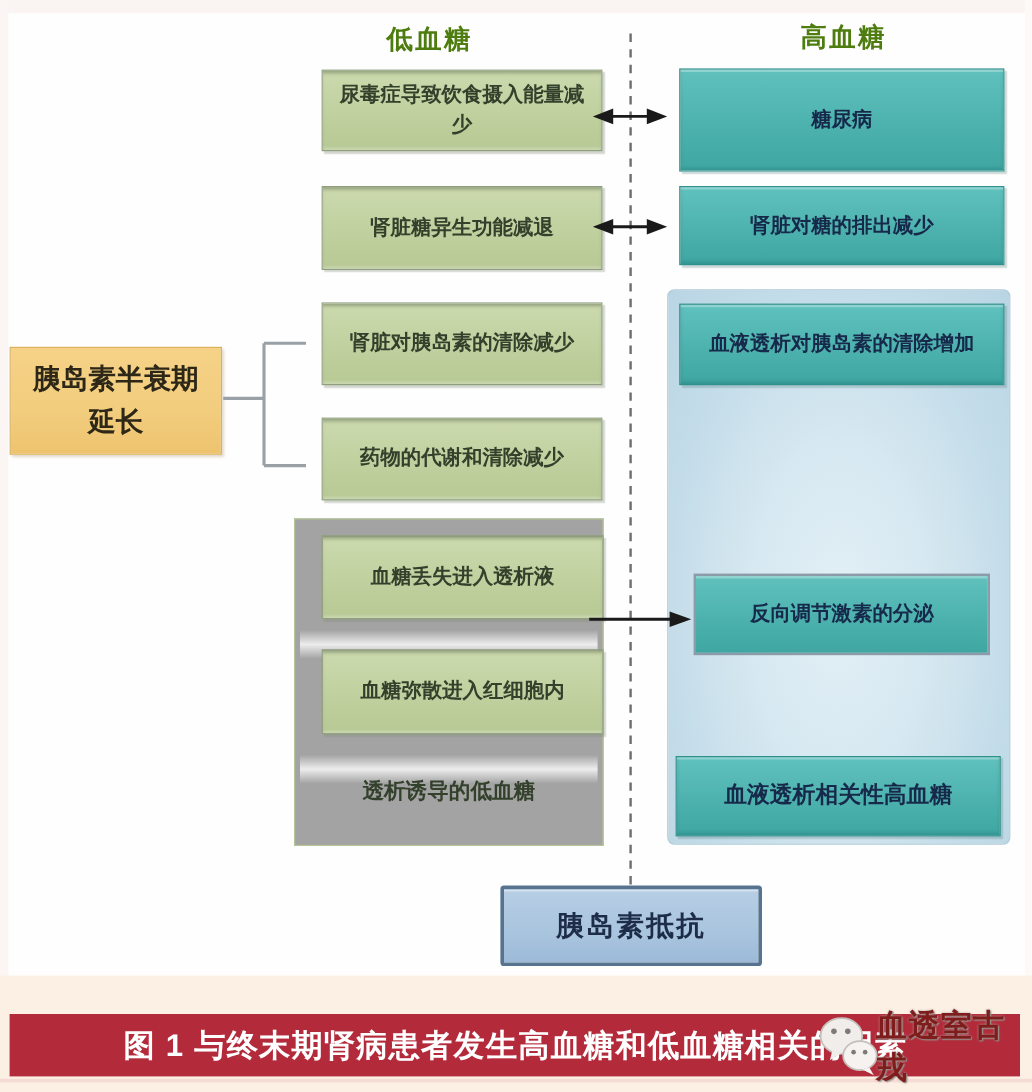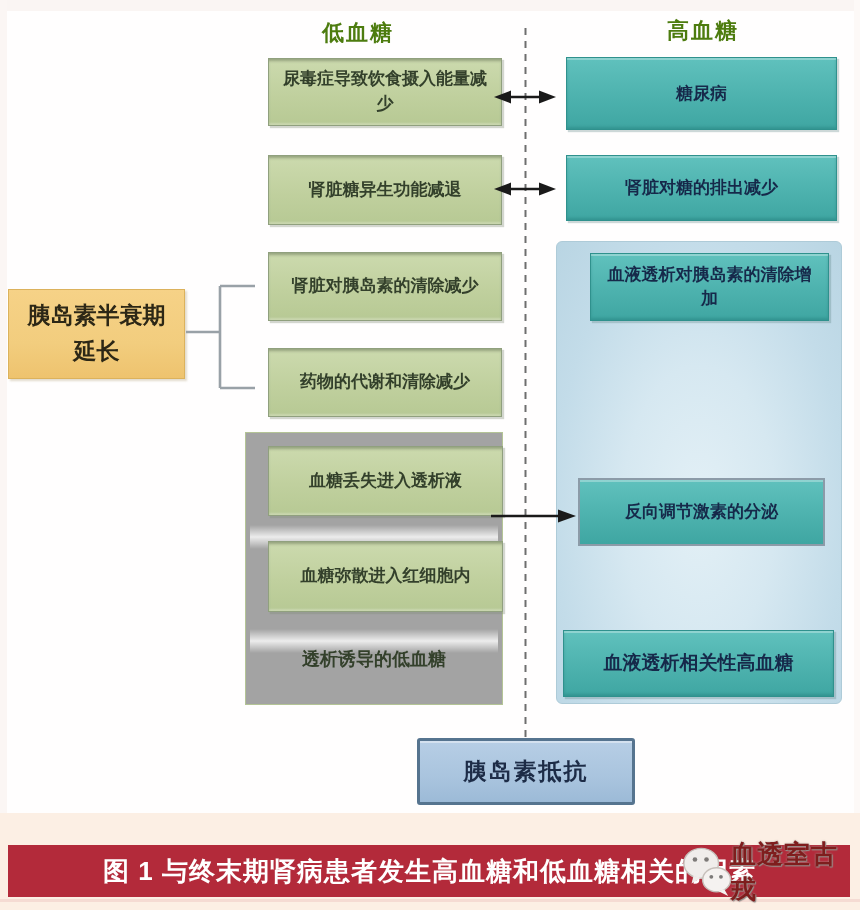--- a/index.html
+++ b/index.html
@@ -116,25 +116,25 @@
   <div class="container-green z1">
     <div class="glow" style="top:92px;"></div>
     <div class="glow" style="top:196px;"></div>
     <div class="box-green inner" style="top:13px; height:70px;">血糖丢失进入透析液</div>
     <div class="box-green inner" style="top:108px; height:71px;">血糖弥散进入红细胞内</div>
     <div class="group-caption-green" style="top:214px;">透析诱导的低血糖</div>
   </div>
 
   <div class="box-orange z2">胰岛素半衰期延长</div>
 
-  <div class="box-teal z2" style="left:566px; top:57px; width:271px; height:73px;text-align:right;">糖尿病</div>
+  <div class="box-teal z2" style="left:566px; top:57px; width:271px; height:86px;text-align:right;">糖尿病</div>
   <div class="box-teal z2" style="left:566px; top:155px; width:271px; height:66px;">肾脏对糖的排出减少</div>
 
   <div class="container-blue z1"></div>
-  <div class="box-teal z2" style="left:590px; top:253px; width:239px; height:68px;">血液透析对胰岛素的清除增加</div>
+  <div class="box-teal z2" style="left:566px; top:253px; width:271px; height:68px;">血液透析对胰岛素的清除增加</div>
   <div class="box-teal bordered z2" style="left:578px; top:478px; width:247px; height:68px;">反向调节激素的分泌</div>
   <div class="box-teal z2" style="left:563px; top:630px; width:271px; height:67px; font-size:19px;">血液透析相关性高血糖</div>
 
   <div class="box-blue z2">胰岛素抵抗</div>
 
   <svg class="svg-layer" width="860" height="910">
 
     <line x1="525.5" y1="28" x2="525.5" y2="737" stroke="#6e6e6e" stroke-width="2" stroke-dasharray="7 6"></line>
 
     <g stroke="#1a1a1a" fill="#1a1a1a">

